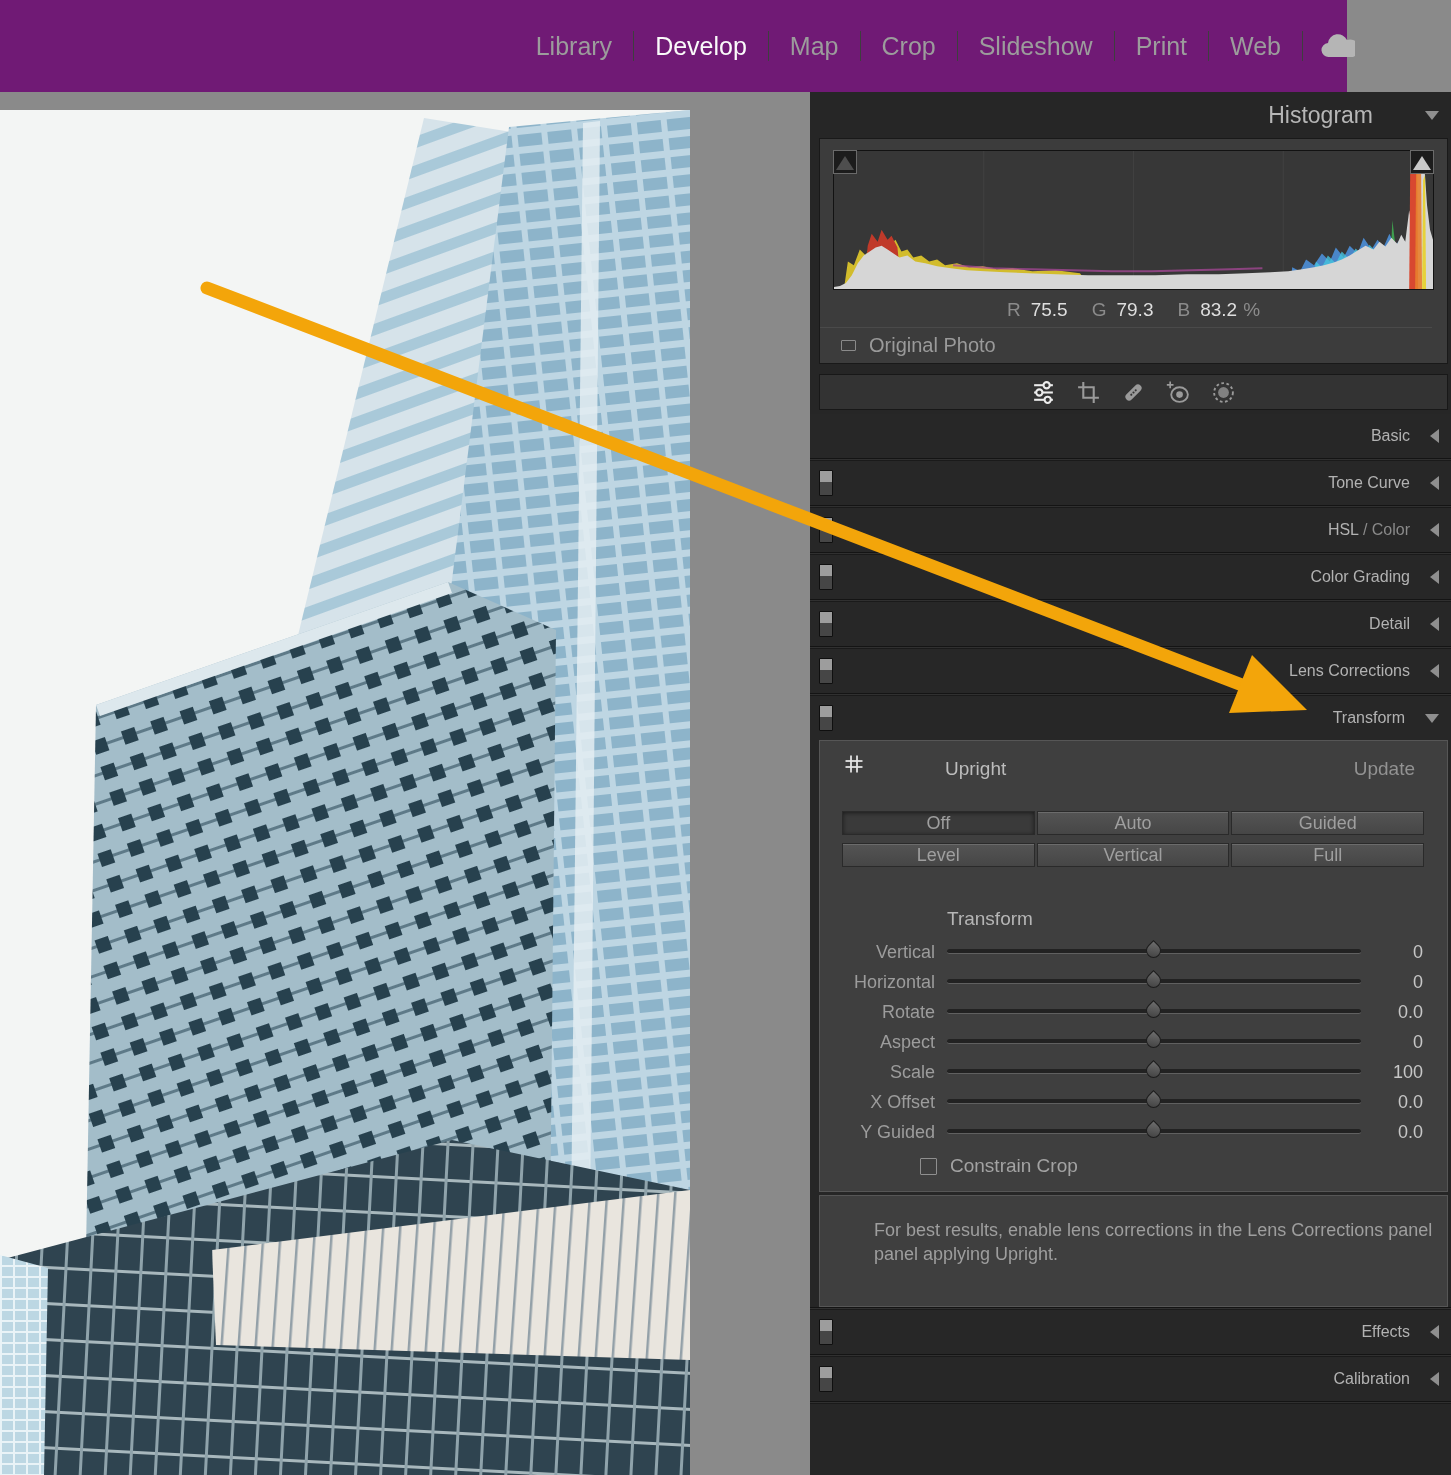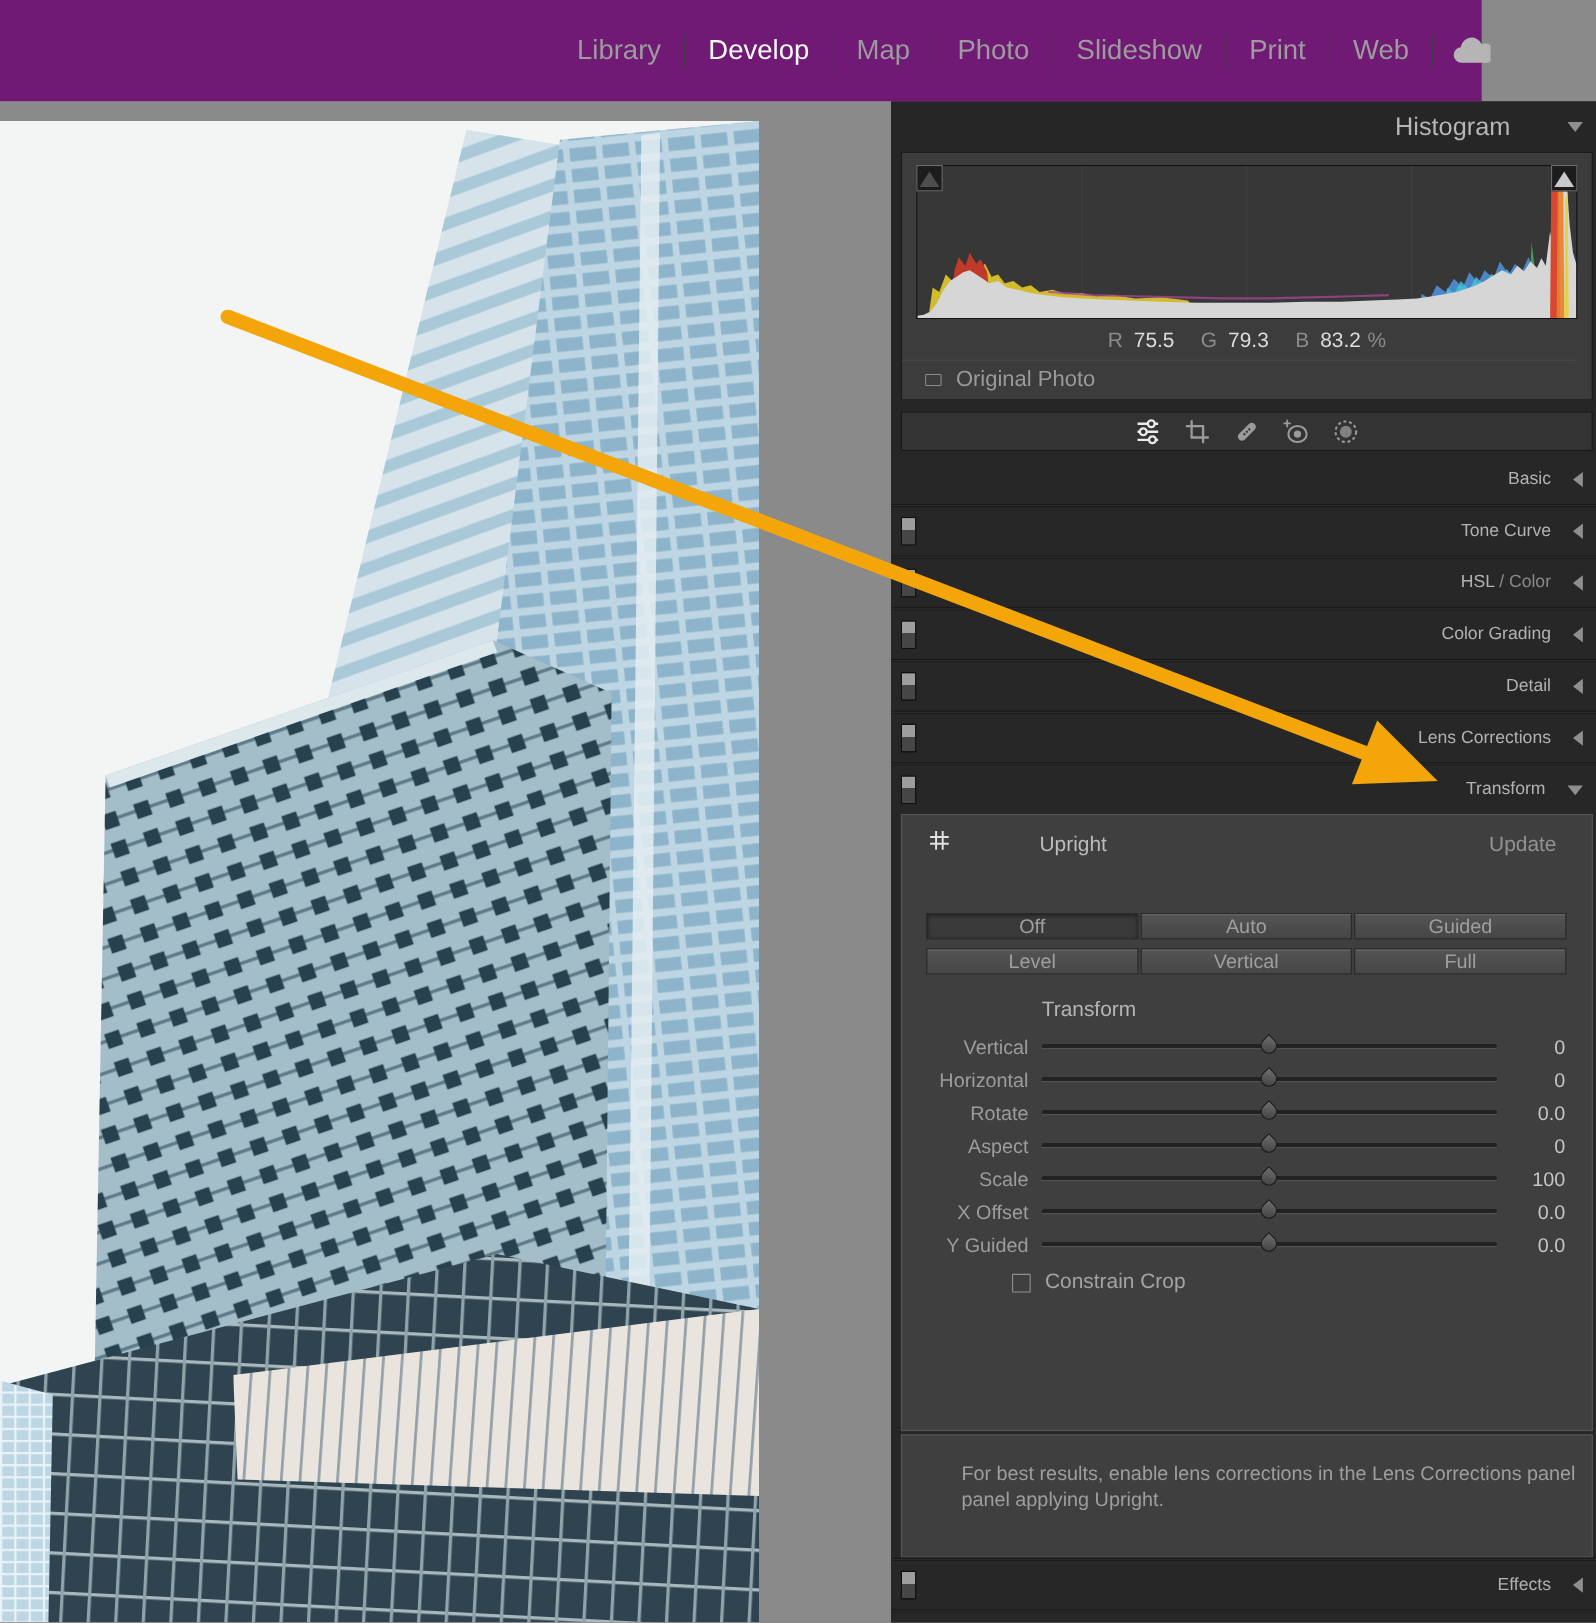--- a/index.html
+++ b/index.html
@@ -53,26 +53,26 @@
   .plist { margin-top:4px; }
   .prow { height:44px; position:relative; display:flex; align-items:center; justify-content:flex-end;
     padding-right:12px; background:#272727; }
   .prow .ptitle { font-size:16px; color:#b2b2b2; }
   .prow .ptitle .dim { color:#8a8a8a; }
   .psep { height:3px; background:#303030; border-top:1px solid #141414; border-bottom:1px solid #1a1a1a; }
   .toggle { position:absolute; left:9px; top:50%; transform:translateY(-50%); width:14px; height:26px;
     background:linear-gradient(#9d9d9d 0 45%, #464646 45% 100%); border:1px solid #0f0f0f; border-radius:1px; }
 
   
-  .tcontent { margin:0 3px 0 9px; height:561px; background:#3f3f3f; border:1px solid #565656; position:relative; }
+  .tcontent { margin:0 3px 0 9px; height:452px; background:#3f3f3f; border:1px solid #565656; position:relative; }
   .upright-icon { position:absolute; left:23px; top:12px; }
   .upright-label { position:absolute; left:125px; top:17px; font-size:19px; color:#bcbcbc; }
   .update-btn { position:absolute; right:32px; top:17px; font-size:19px; color:#929292; }
   .ubtn-grid { position:absolute; left:22px; right:23px; top:70px; display:grid;
-    grid-template-columns:1fr 1fr 1fr; grid-auto-rows:24px; column-gap:2px; row-gap:8px;margin-top:19px; }
+    grid-template-columns:1fr 1fr 1fr; grid-auto-rows:24px; column-gap:2px; row-gap:8px; }
   .ubtn { background:linear-gradient(#545454,#464646); border:1px solid #2a2a2a;
     box-shadow:inset 0 1px 0 rgba(255,255,255,.14); color:#9f9f9f; font-size:18px;
     display:flex; align-items:center; justify-content:center; }
   .ubtn.selected { background:#3a3a3a; box-shadow:inset 0 1px 4px rgba(0,0,0,.55); }
   .tsub { position:absolute; left:127px; top:167px; font-size:19px; color:#b5b5b5; }
   .sliders { position:absolute; left:0; right:0; top:196px; }
   .srow { height:30px; position:relative; }
   .slabel { position:absolute; left:0; width:115px; text-align:right; line-height:30px; font-size:18px; color:#9c9c9c; }
   .strack { position:absolute; left:127px; right:86px; top:50%; height:5px; margin-top:-3px;
     background:#222; border-radius:3px; border-bottom:1px solid #606060; }
@@ -96,21 +96,21 @@
 <div class="screen">
 
   <div class="topbar">
     <div class="modnav">
       <span class="nav-item">Library</span>
       <span class="nav-sep"></span>
       <span class="nav-item active">Develop</span>
       <span class="nav-sep"></span>
       <span class="nav-item">Map</span>
       <span class="nav-sep"></span>
-      <span class="nav-item">Photo</span>
+      <span class="nav-item">Crop</span>
       <span class="nav-sep"></span>
       <span class="nav-item">Slideshow</span>
       <span class="nav-sep"></span>
       <span class="nav-item">Print</span>
       <span class="nav-sep"></span>
       <span class="nav-item">Web</span>
       <span class="nav-sep"></span>
       <span class="cloud-wrap">
         <svg width="40" height="30" viewBox="0 0 40 30">
           <path d="M8,26 a7,7 0 0 1 -1,-14 a10,10 0 0 1 19,-3 a8,8 0 0 1 6,17 z" fill="#b5b5b5"></path>

